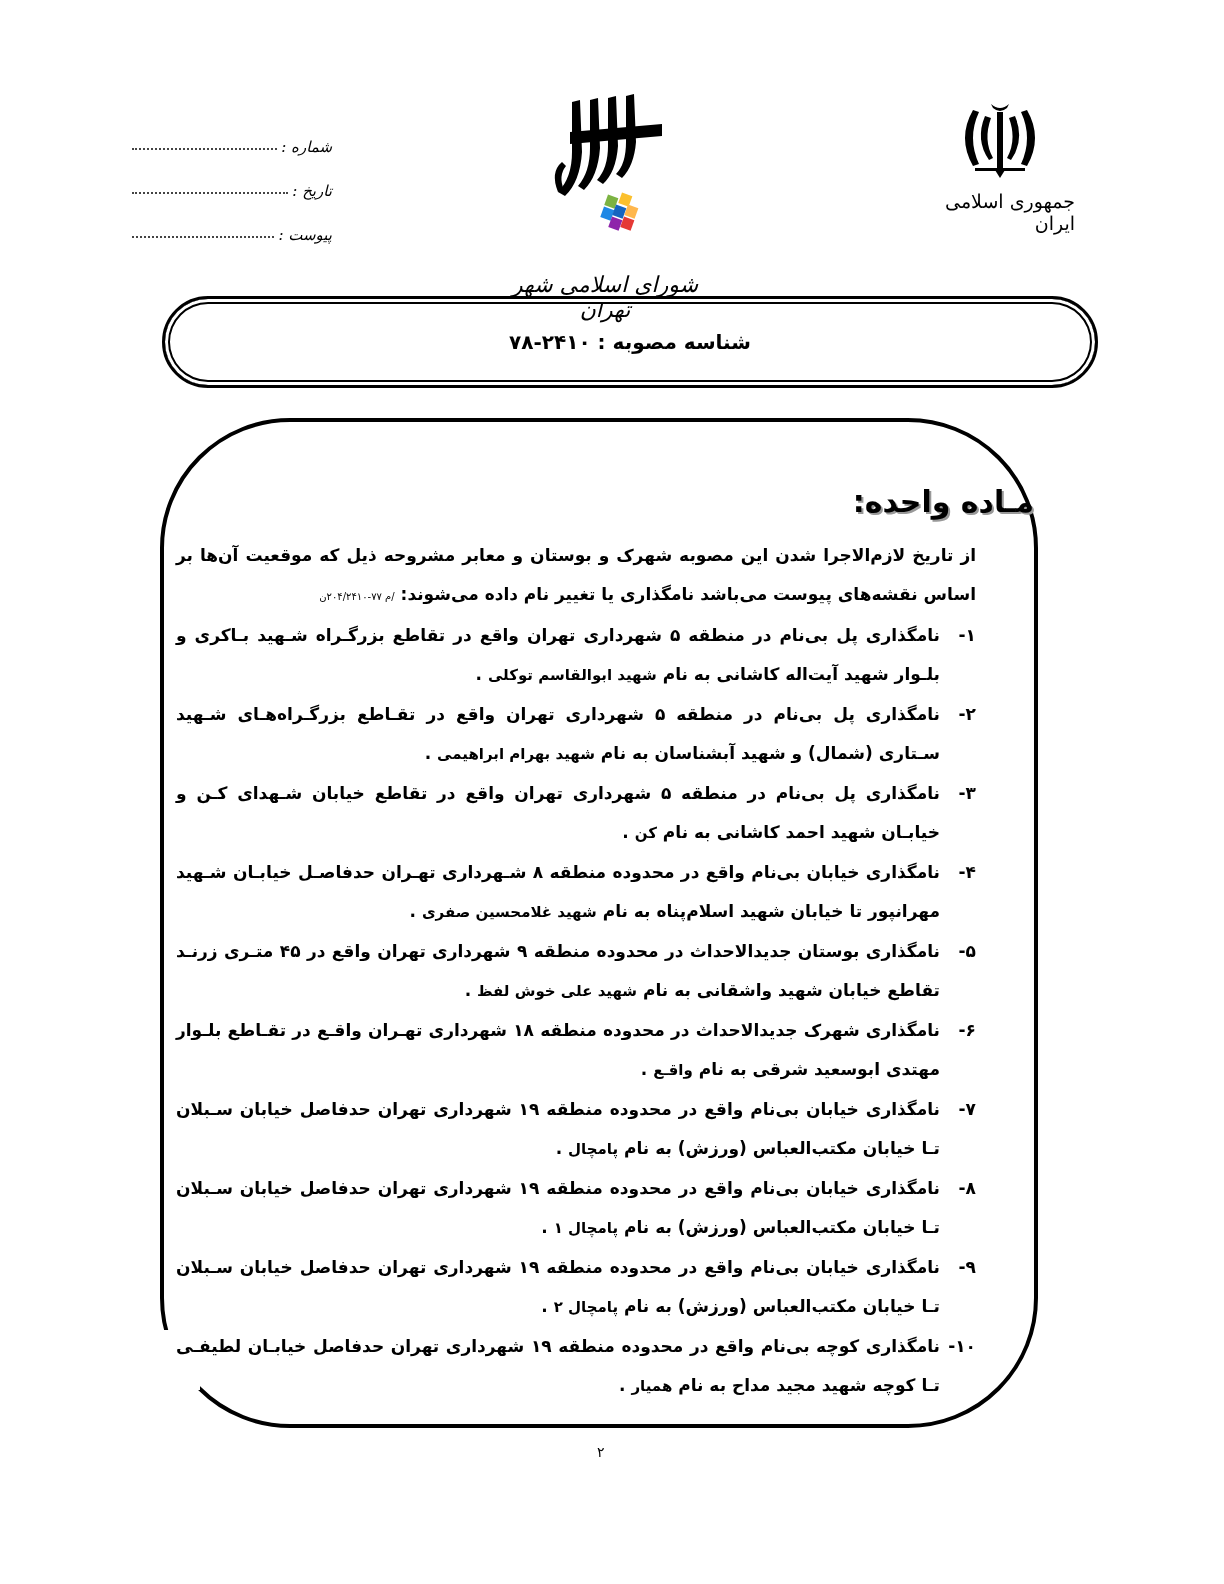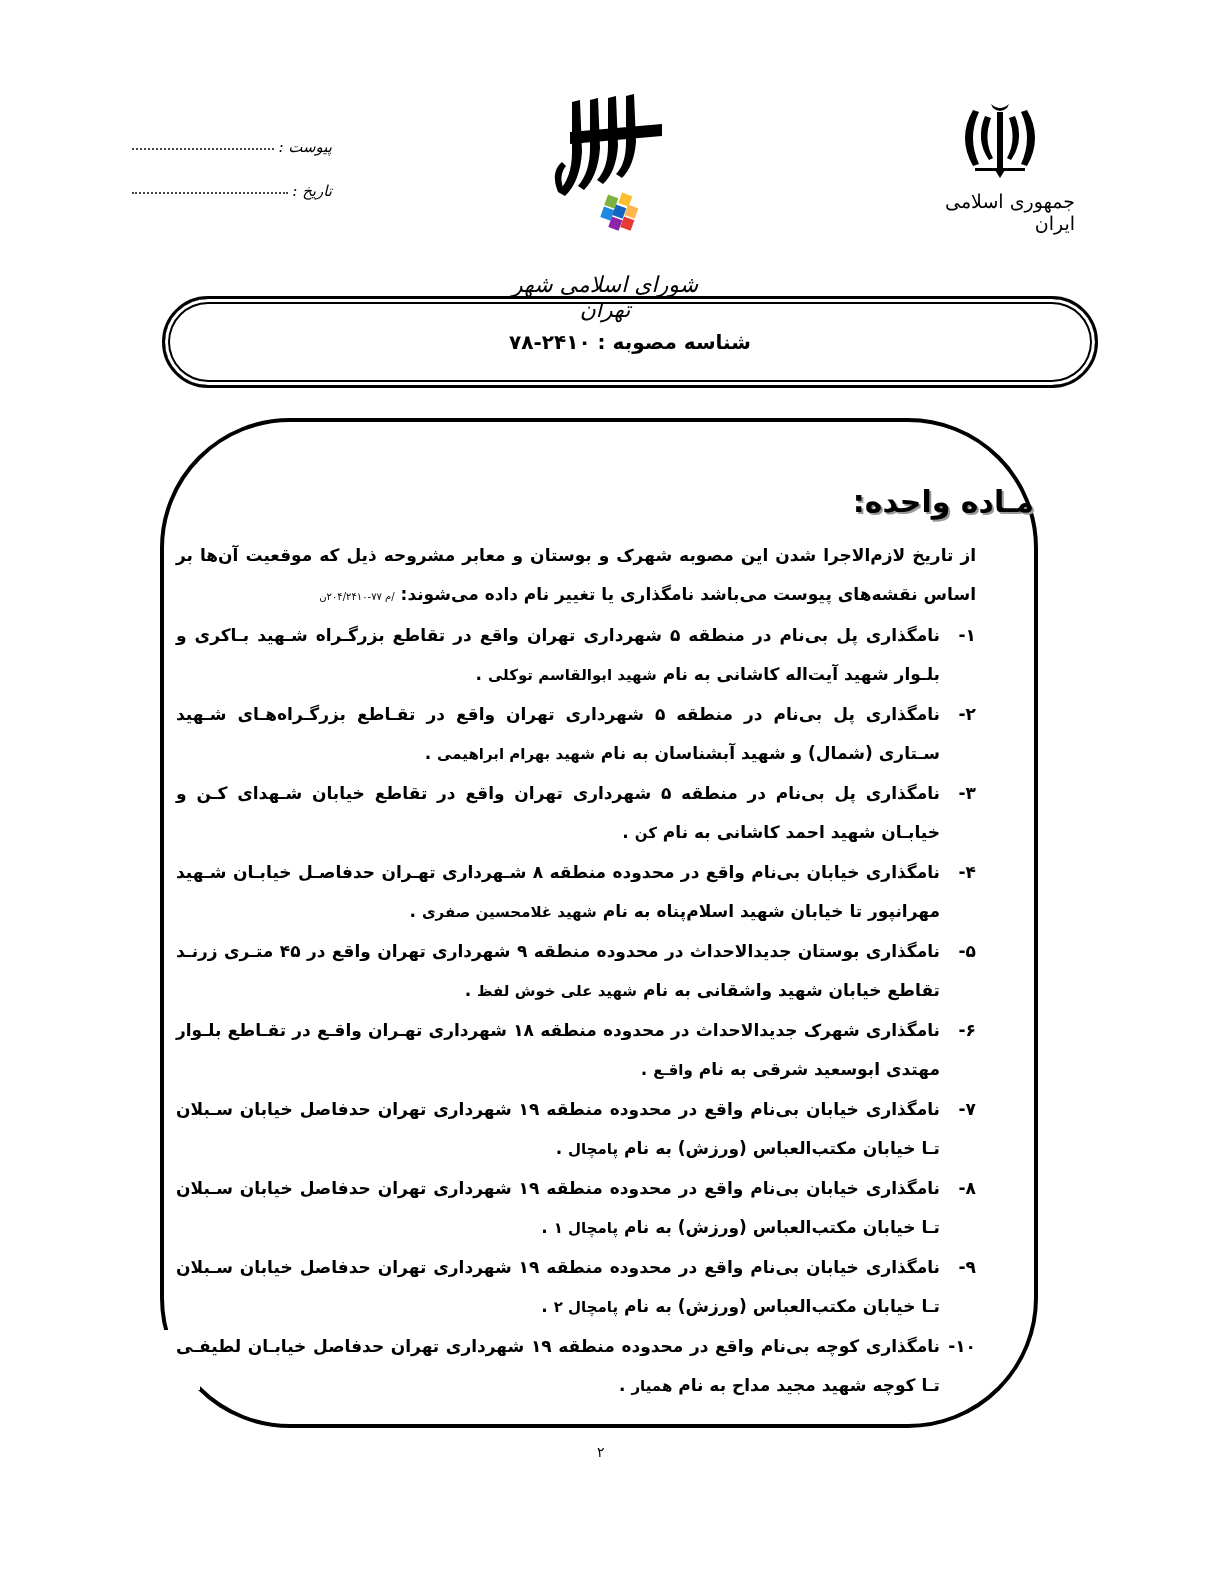--- a/index.html
+++ b/index.html
@@ -57,25 +57,29 @@
     .item-body { flex: 1; text-align: justify; }
     .item-body .new-name { font-weight: 700; font-size: 15px; }
 
     .page-number { left: 597px; top: 1444px; font-size: 14px; }
   </style>
 </head>
 <body>
 
 <div class="abs meta-fields">
   <div class="meta-row">
-    <span class="meta-label">پیوست :</span>
+    <span class="meta-label">شماره :</span>
     <span class="meta-dots"></span>
   </div>
   <div class="meta-row">
     <span class="meta-label">تاریخ :</span>
+    <span class="meta-dots"></span>
+  </div>
+  <div class="meta-row">
+    <span class="meta-label">پیوست :</span>
     <span class="meta-dots"></span>
   </div>
 </div>
 
 <div class="abs council-logo">
   <svg width="200" height="140" viewBox="0 0 200 140">
     <g fill="#000">
       <path d="M62 10 L70 8 L72 60 Q70 90 55 104 L48 100 Q62 86 62 60 Z"></path>
       <path d="M80 8 L88 6 L90 56 Q88 84 74 98 L68 94 Q80 80 80 56 Z"></path>
       <path d="M98 6 L106 4 L108 54 Q106 80 93 92 L87 88 Q98 76 98 54 Z"></path>

